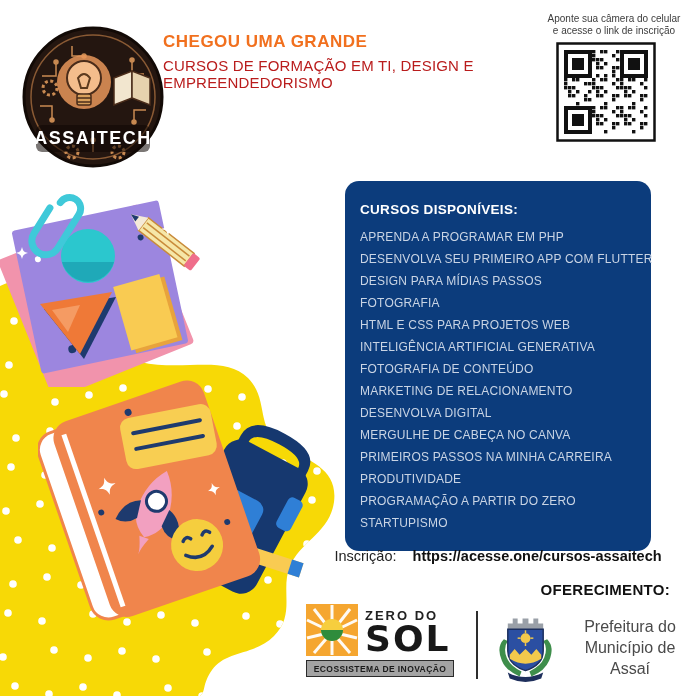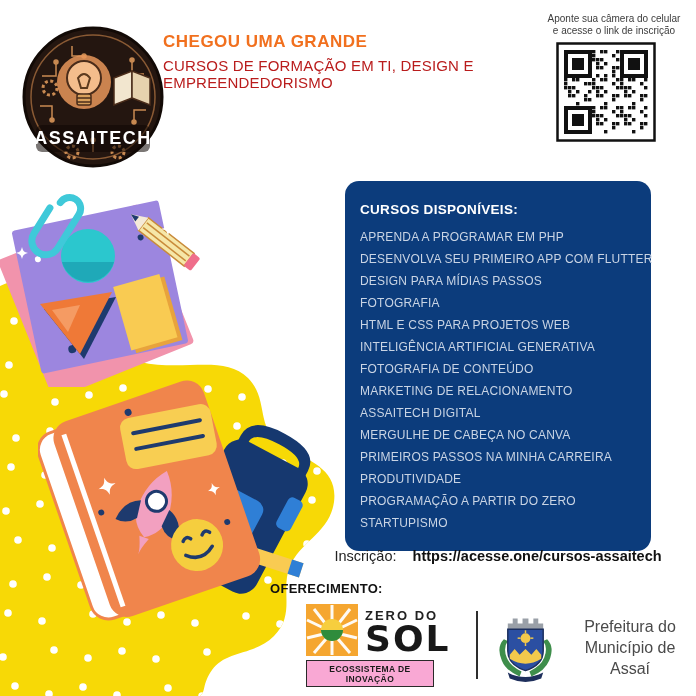--- a/index.html
+++ b/index.html
@@ -26,31 +26,31 @@
                  border-radius:14px;box-sizing:border-box;padding:21px 10px 0 15px;margin-top:14px;}
   .courses-heading{font-size:13.5px;font-weight:bold;color:#ffffff;letter-spacing:.3px;margin-bottom:9px;}
   .courses-list{list-style:none;margin:0;padding:0;}
   .courses-list li{font-size:12px;line-height:22px;color:#C9D4E4;letter-spacing:.2px;white-space:nowrap;}
 
   
   .inscription{left:298px;top:548px;width:400px;text-align:center;font-size:14.5px;color:#222;}
   .inscription .url{font-weight:bold;color:#111;margin-left:12px;}
 
   
-  .sponsors-heading{left:270px;top:581px;width:400px;text-align:left;
-                    font-size:13px;font-weight:bold;color:#111;letter-spacing:.3px;}
+  .sponsors-heading{left:270px;top:581px;width:400px;text-align:right;
+                    font-size:15px;font-weight:bold;color:#111;letter-spacing:.3px;}
   .vale-logo{left:306px;top:604px;width:156px;}
   .vale-row{display:flex;align-items:flex-start;}
   .vale-texts{margin-left:7px;}
   .vale-line1{font-size:13px;font-weight:600;letter-spacing:2px;color:#222;margin-top:4px;}
   .vale-line2{font-size:36px;font-weight:800;letter-spacing:2px;color:#181818;line-height:32px;
               font-family:"DejaVu Sans",sans-serif;}
   .vale-tagline{margin-top:4px;border:1.5px solid #2a2a2a;font-size:8.5px;font-weight:bold;
-                letter-spacing:.4px;text-align:center;padding:2.5px 2px;color:#1a1a1a;width:128px;
-                box-sizing:border-box;background:#f9a8d4;}
+                letter-spacing:.4px;text-align:center;padding:2.5px 2px;color:#1a1a1a;width:148px;
+                box-sizing:border-box;background:#a3a3a3;}
   .sponsor-divider{left:476px;top:611px;width:2px;height:68px;background:#2e2e2e;}
   .prefeitura-logo{left:496px;top:609px;display:flex;align-items:center;}
   .prefeitura-text{margin-left:9px;font-size:16px;line-height:21px;color:#4a4a4a;text-align:center;}
 </style>
 </head>
 <body>
 
 <div class="poster">
 
   <svg class="abs" style="left:0;top:270px;" width="340" height="426" viewBox="0 0 340 426">
@@ -444,21 +444,21 @@
     <div class="courses-heading">CURSOS DISPONÍVEIS:</div>
     <ul class="courses-list">
       <li>APRENDA A PROGRAMAR EM PHP</li>
       <li>DESENVOLVA SEU PRIMEIRO APP COM FLUTTER</li>
       <li>DESIGN PARA MÍDIAS PASSOS</li>
       <li>FOTOGRAFIA</li>
       <li>HTML E CSS PARA PROJETOS WEB</li>
       <li>INTELIGÊNCIA ARTIFICIAL GENERATIVA</li>
       <li>FOTOGRAFIA DE CONTEÚDO</li>
       <li>MARKETING DE RELACIONAMENTO</li>
-      <li>ASSAITECH DIGITAL</li>
+      <li>DESENVOLVA DIGITAL</li>
       <li>MERGULHE DE CABEÇA NO CANVA</li>
       <li>PRIMEIROS PASSOS NA MINHA CARREIRA</li>
       <li>PRODUTIVIDADE</li>
       <li>PROGRAMAÇÃO A PARTIR DO ZERO</li>
       <li>STARTUPISMO</li>
     </ul>
   </div>
 
   <div class="abs inscription">
     <span>Inscrição:</span>

